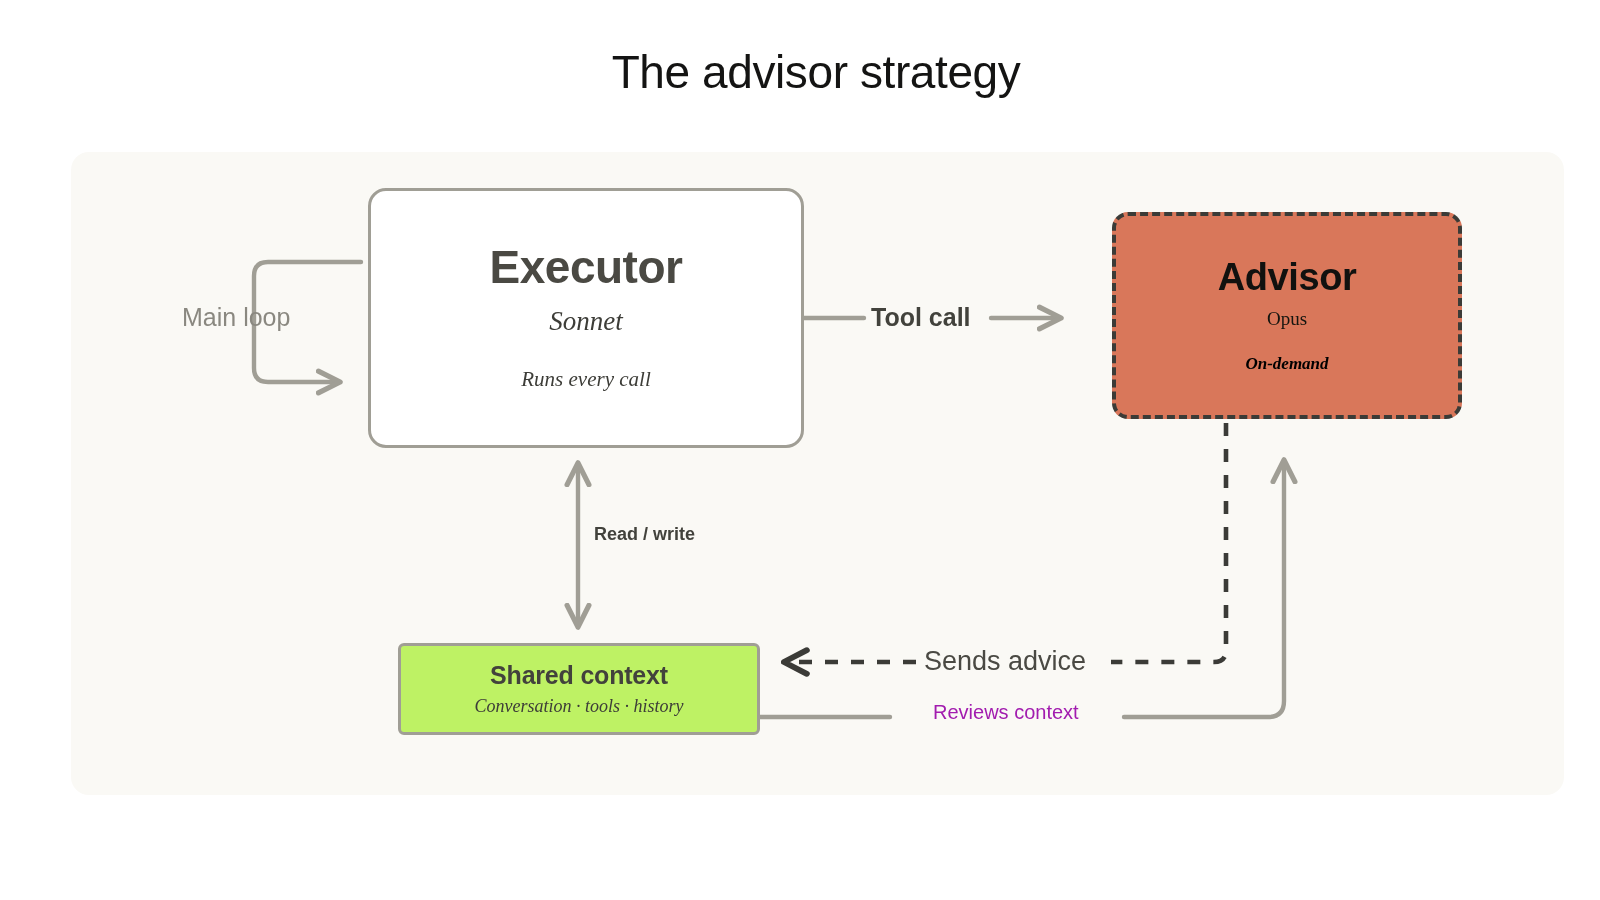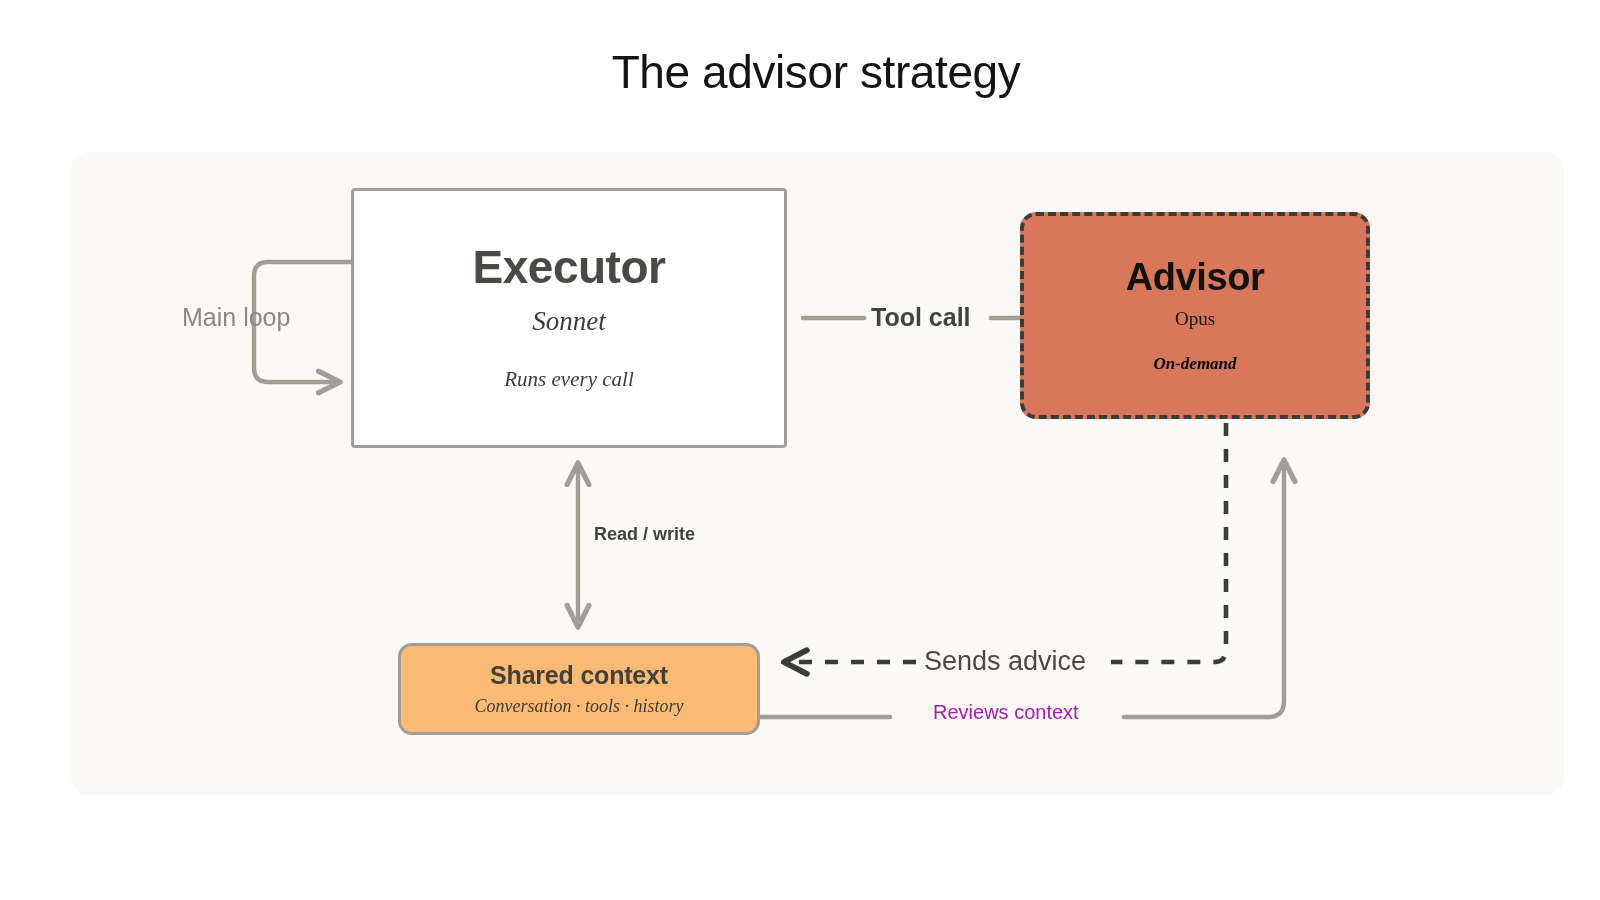--- a/index.html
+++ b/index.html
@@ -52,25 +52,25 @@
   .node {
     position: absolute;
     display: flex;
     flex-direction: column;
     align-items: center;
     justify-content: center;
     text-align: center;
   }
 
   #executor-node {
-    left: 335px; top: 188px;
+    left: 352px; top: 188px;
     width: 436px; height: 260px;
     background: #ffffff;
     border: 3px solid #a09e95;
-    border-radius: 4px;
+    border-radius: 18px;
   }
   #executor-title {
     font-size: 46px;
     font-weight: 700;
     color: #4a4943;
     letter-spacing: -0.5px;
     line-height: 1;
     margin-bottom: 16px;
   }
   #executor-model {
@@ -81,21 +81,21 @@
     margin-bottom: 30px;
   }
   #executor-note {
     font-family: "Liberation Serif", serif;
     font-style: italic;
     font-size: 21px;
     color: #3d3d38;
   }
 
   #advisor-node {
-    left: 1004px; top: 212px;
+    left: 1096px; top: 212px;
     width: 350px; height: 207px;
     background: #d9775a;
     border: 4px dashed #3b3b37;
     border-radius: 16px;
   }
   #advisor-title {
     font-size: 38px;
     font-weight: 700;
     color: #11110f;
     letter-spacing: -0.4px;
@@ -112,23 +112,23 @@
     font-family: "Liberation Serif", serif;
     font-style: italic;
     font-size: 17px;
     font-weight: 700;
     color: #000000;
   }
 
   #context-node {
     left: 382px; top: 643px;
     width: 362px; height: 92px;
-    background: #fdba74;
+    background: #bef264;
     border: 3px solid #a09e95;
-    border-radius: 14px;
+    border-radius: 6px;
   }
   #context-title {
     font-size: 25px;
     font-weight: 700;
     color: #42423c;
     letter-spacing: -0.2px;
     margin-bottom: 6px;
   }
   #context-sub {
     font-family: "Liberation Serif", serif;

